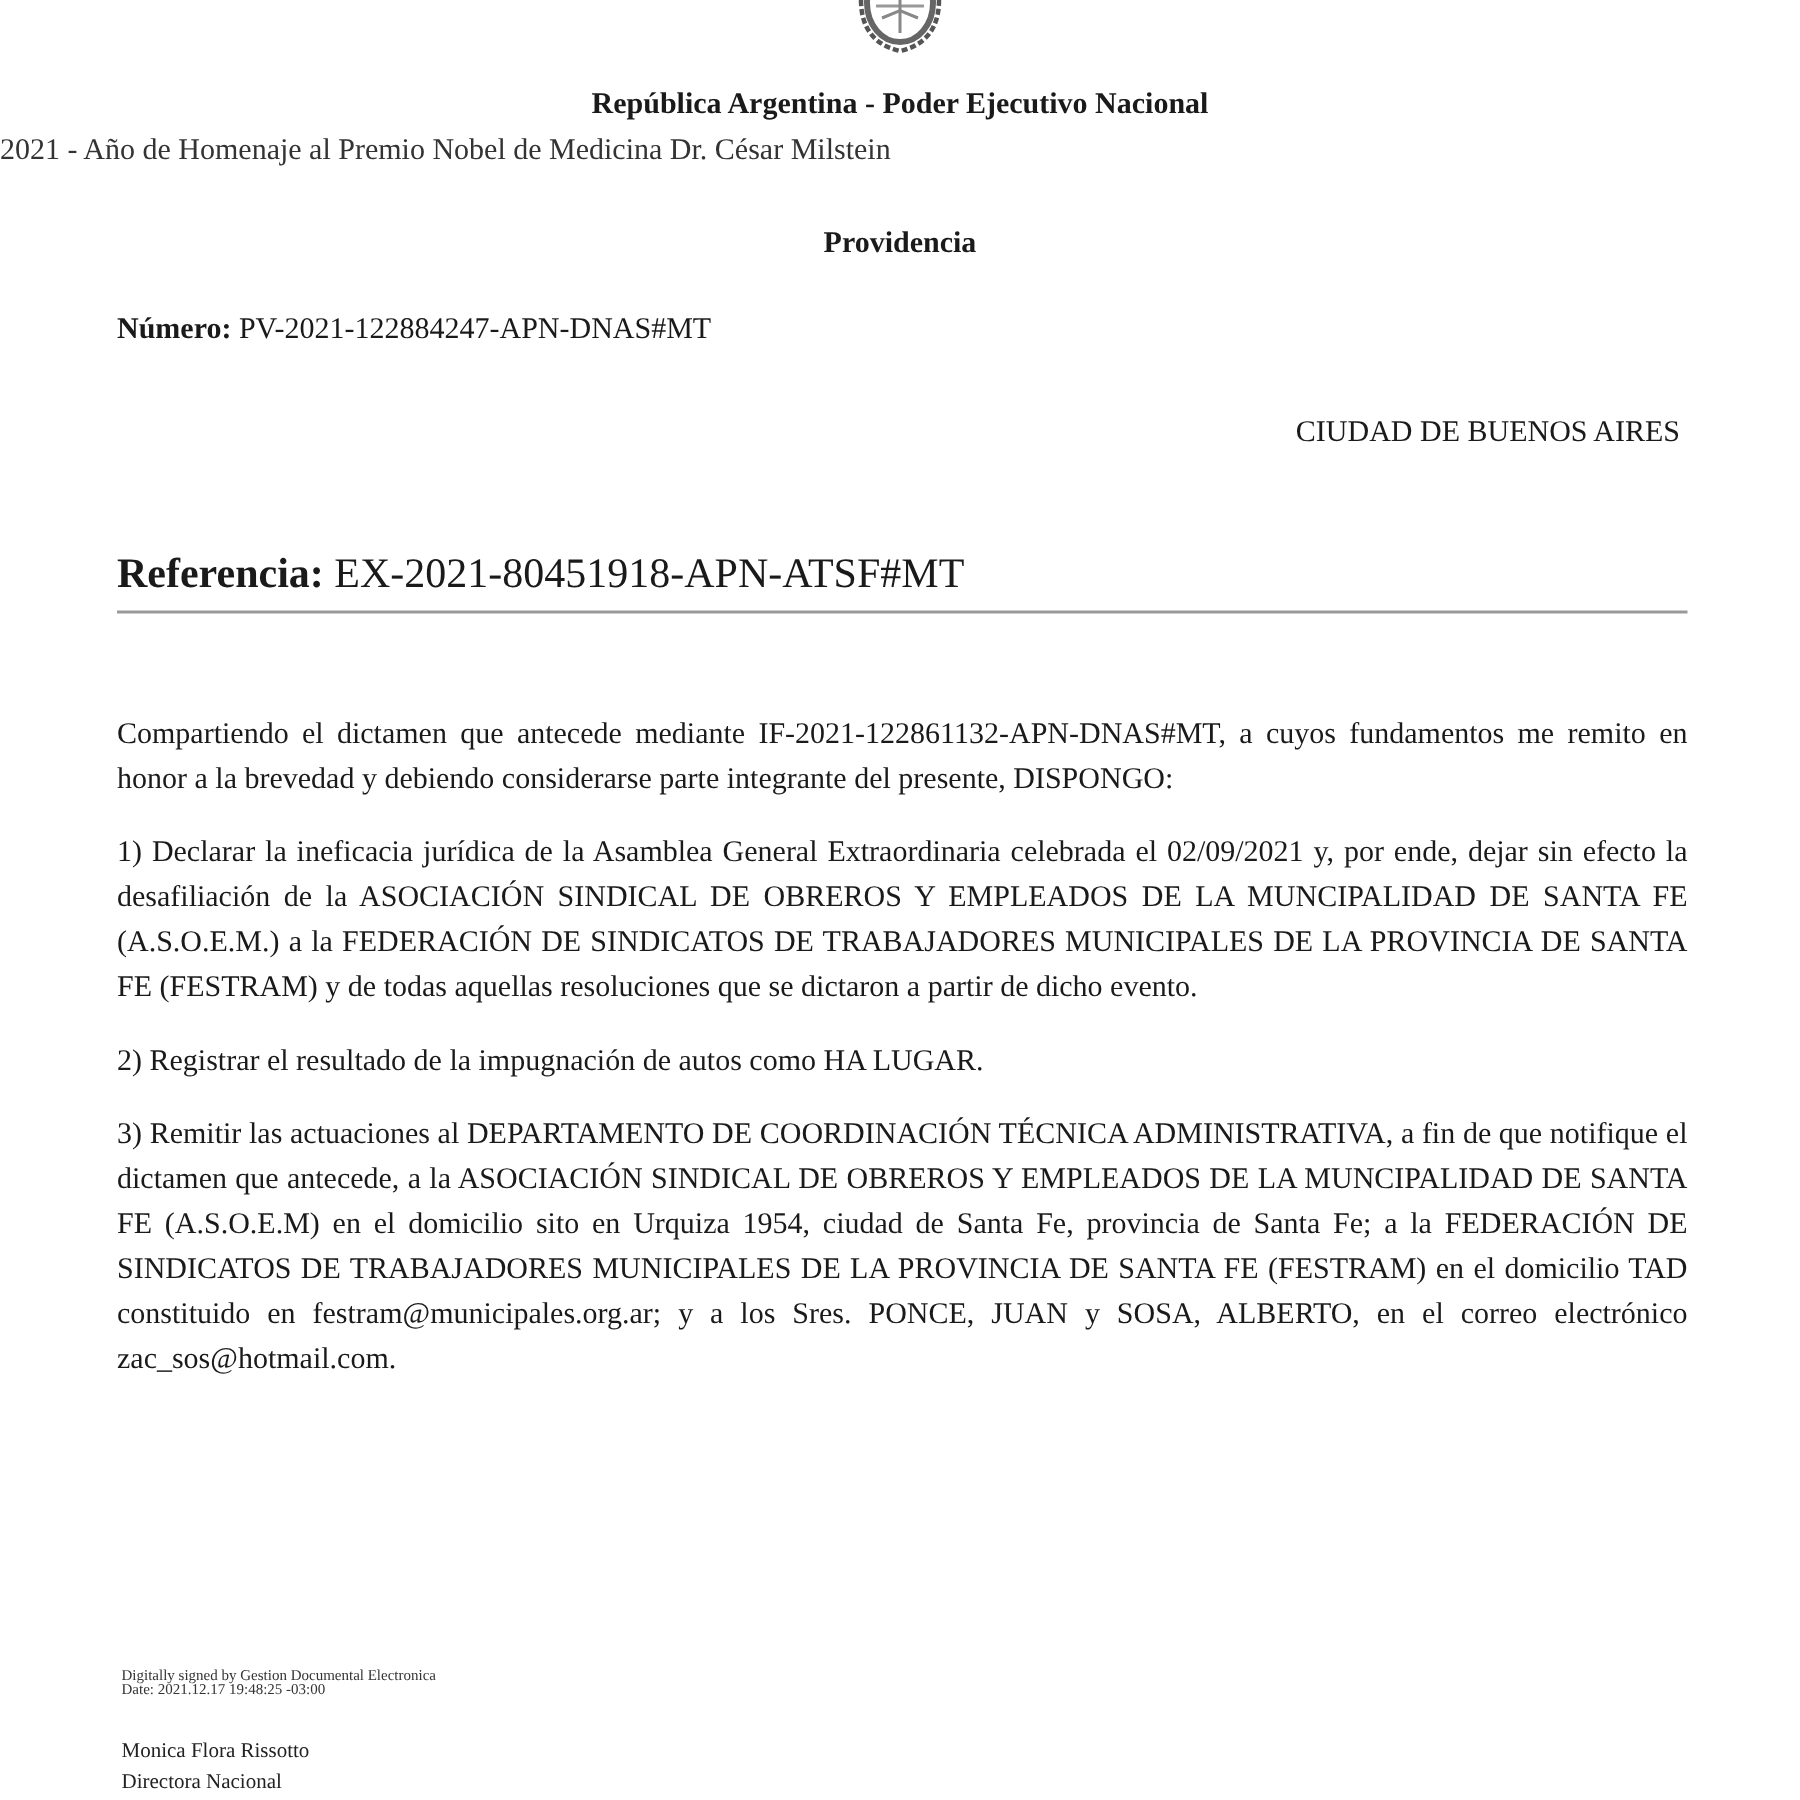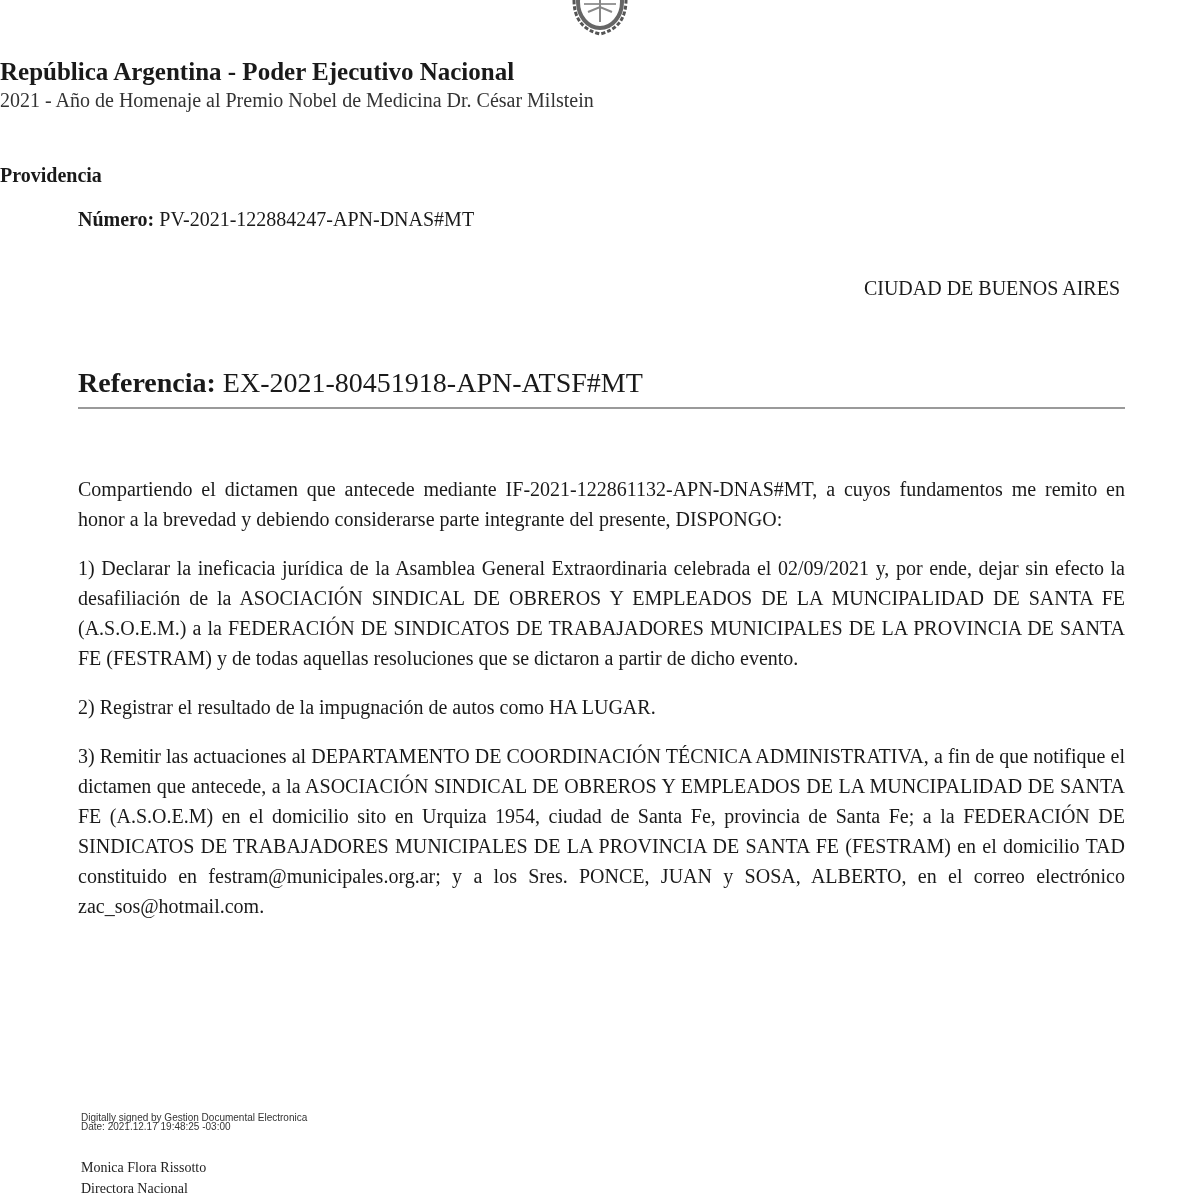--- a/index.html
+++ b/index.html
@@ -1,33 +1,33 @@
 <!DOCTYPE html>
 <html><head>
 <meta charset="utf-8">
 <style>
   html, body { margin: 0; padding: 0; background: #ffffff; }
   body { width: 1200px; height: 1200px; position: relative; overflow: hidden;
          font-family: "Liberation Serif", "DejaVu Serif", serif; color: #1a1a1a; }
   .seal { position: absolute; left: 560px; top: -8px; width: 80px; height: 45px; }
-  .hdr1 { position: absolute; top: 58px; left: 0; width: 1200px; text-align: left;
-          font-weight: bold; font-size: 25px; }
+  .hdr1 { position: absolute; top: 58px; left: 0; width: 1200px; text-align: center;
+          font-weight: bold; font-size: 20px; }
   .hdr2 { position: absolute; top: 89px; left: 0; width: 1200px; 
           font-size: 20px; color: #333; }
-  .title { position: absolute; top: 164px; left: 0; width: 1200px; text-align: left;
+  .title { position: absolute; top: 151px; left: 0; width: 1200px; text-align: center;
            font-weight: bold; font-size: 20px; }
   .numero { position: absolute; top: 208px; left: 78px; font-size: 20px; }
   .numero b, .ref b { font-weight: bold; }
   .city { position: absolute; top: 273px; right: 80px; text-align: right; font-size: 20px; line-height: 31px; }
   .ref { position: absolute; top: 367px; left: 78px; font-size: 28px; }
   .rule { position: absolute; top: 407px; left: 78px; width: 1047px; height: 2px; background: #9a9a9a; }
   .body { position: absolute; top: 474px; left: 78px; width: 1047px; font-size: 20px;
           line-height: 30px; text-align: justify; }
   .body p { margin: 0 0 19px 0; }
-  .sig-small { position: absolute; top: 1113px; left: 81px; font-family: Liberation Sans, sans-serif;
+  .sig-small { position: absolute; top: 1113px; left: 81px; font-family: Liberation Serif, serif;
                font-size: 10px; line-height: 9px; color: #333; }
   .sig-name { position: absolute; top: 1157px; left: 81px; font-size: 14px; line-height: 21px; color: #222; }
 </style>
 </head>
 <body>
 
 <div class="seal">
   <svg width="80" height="45" viewBox="0 0 80 45">
     <ellipse cx="40" cy="10" rx="22" ry="26" fill="none" stroke="#666" stroke-width="4"></ellipse>
     <line x1="24" y1="12" x2="56" y2="12" stroke="#999" stroke-width="2"></line>

